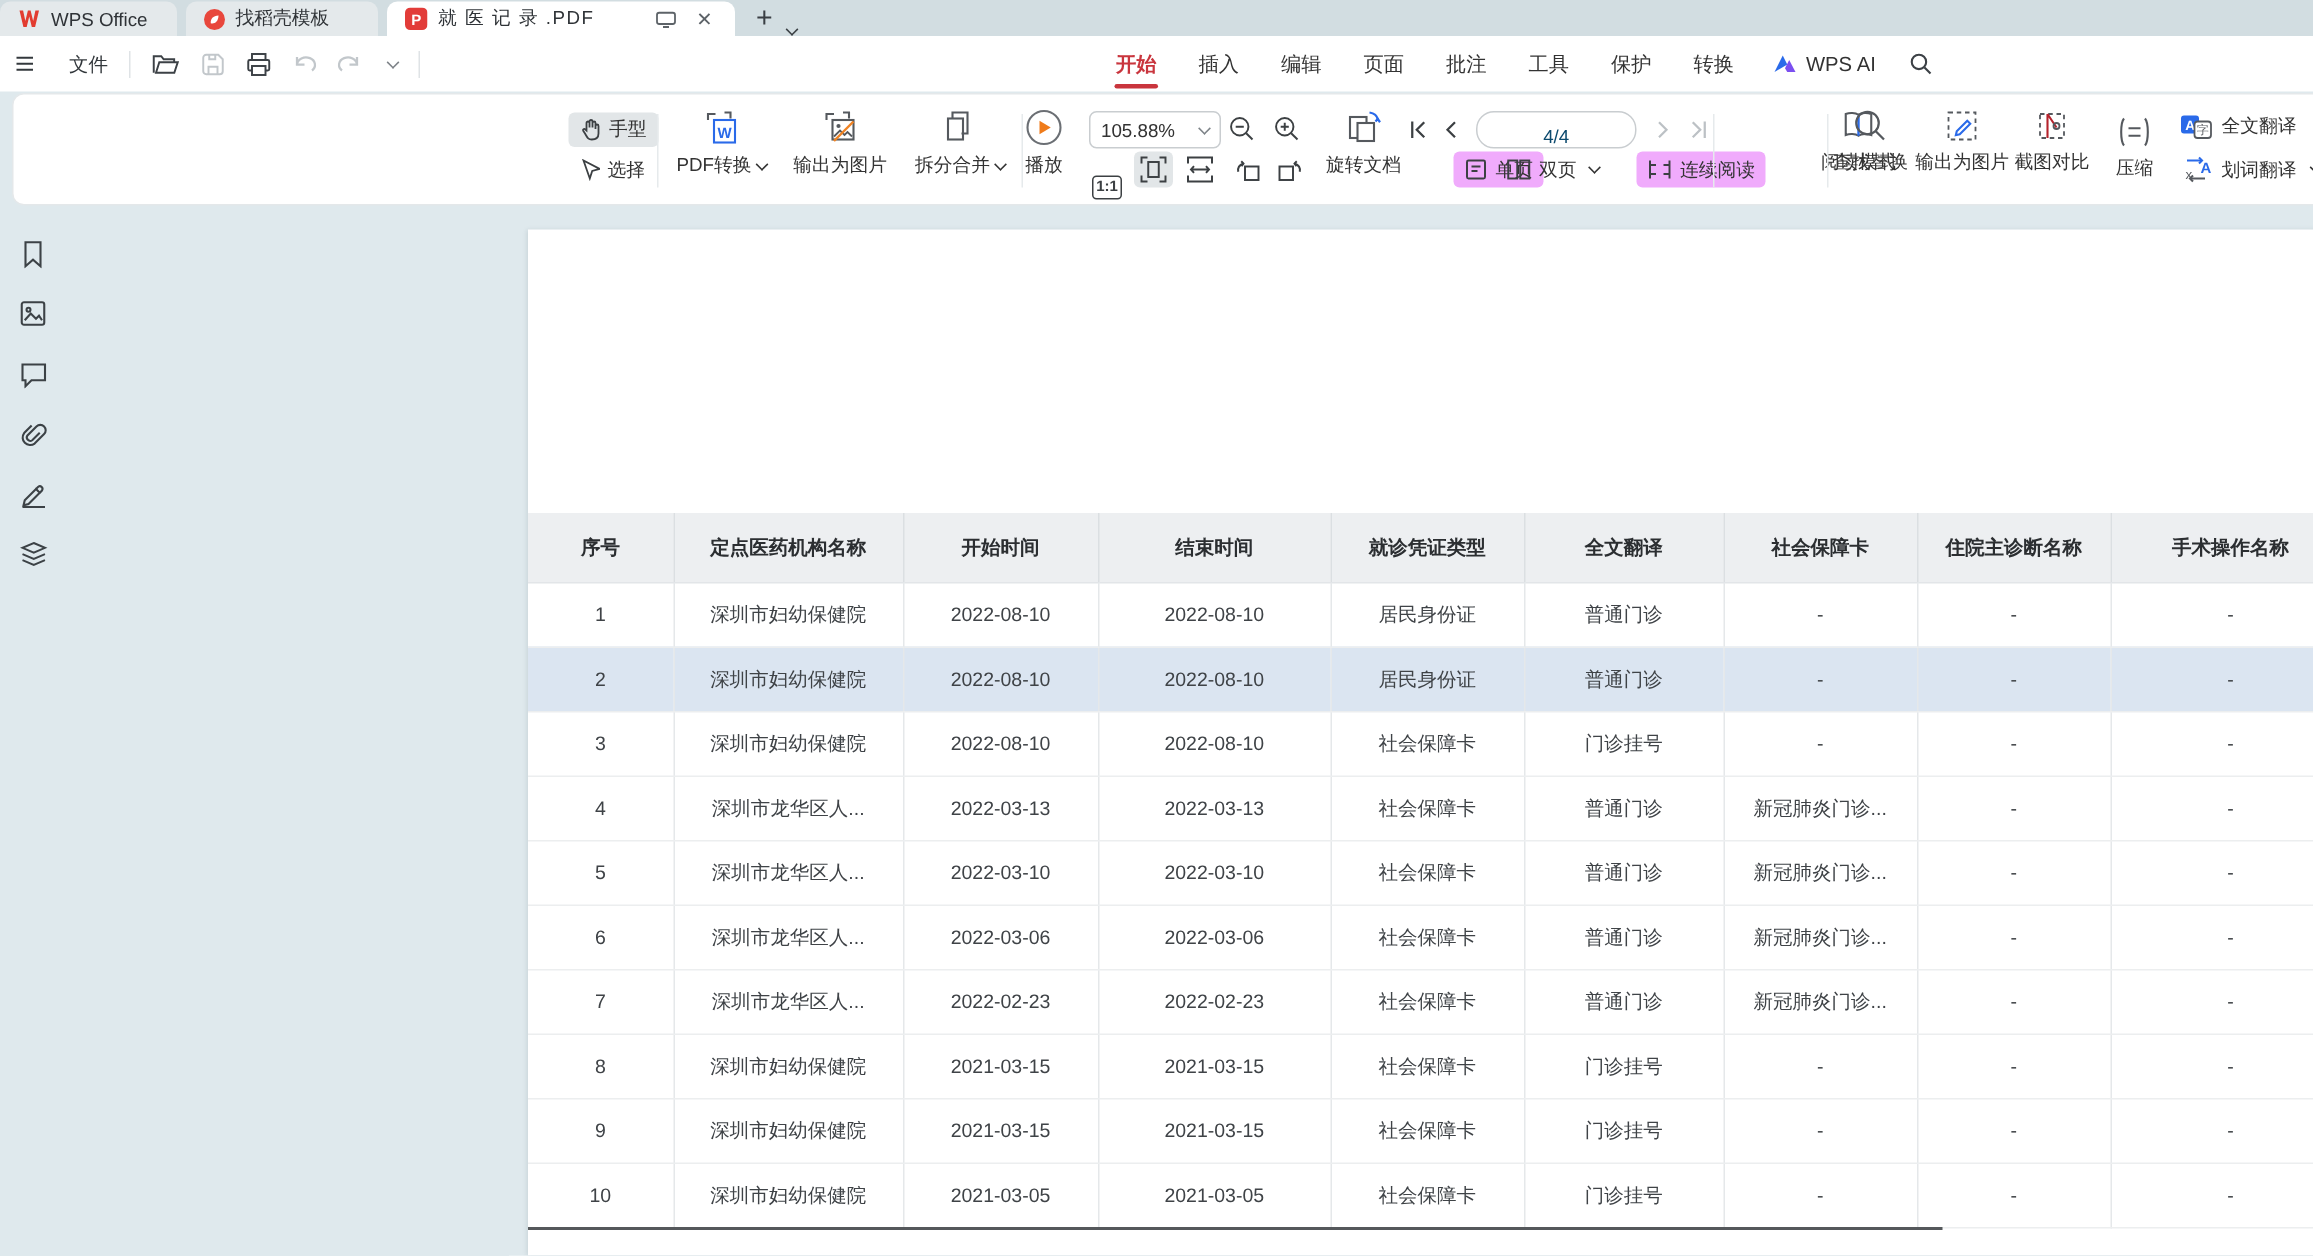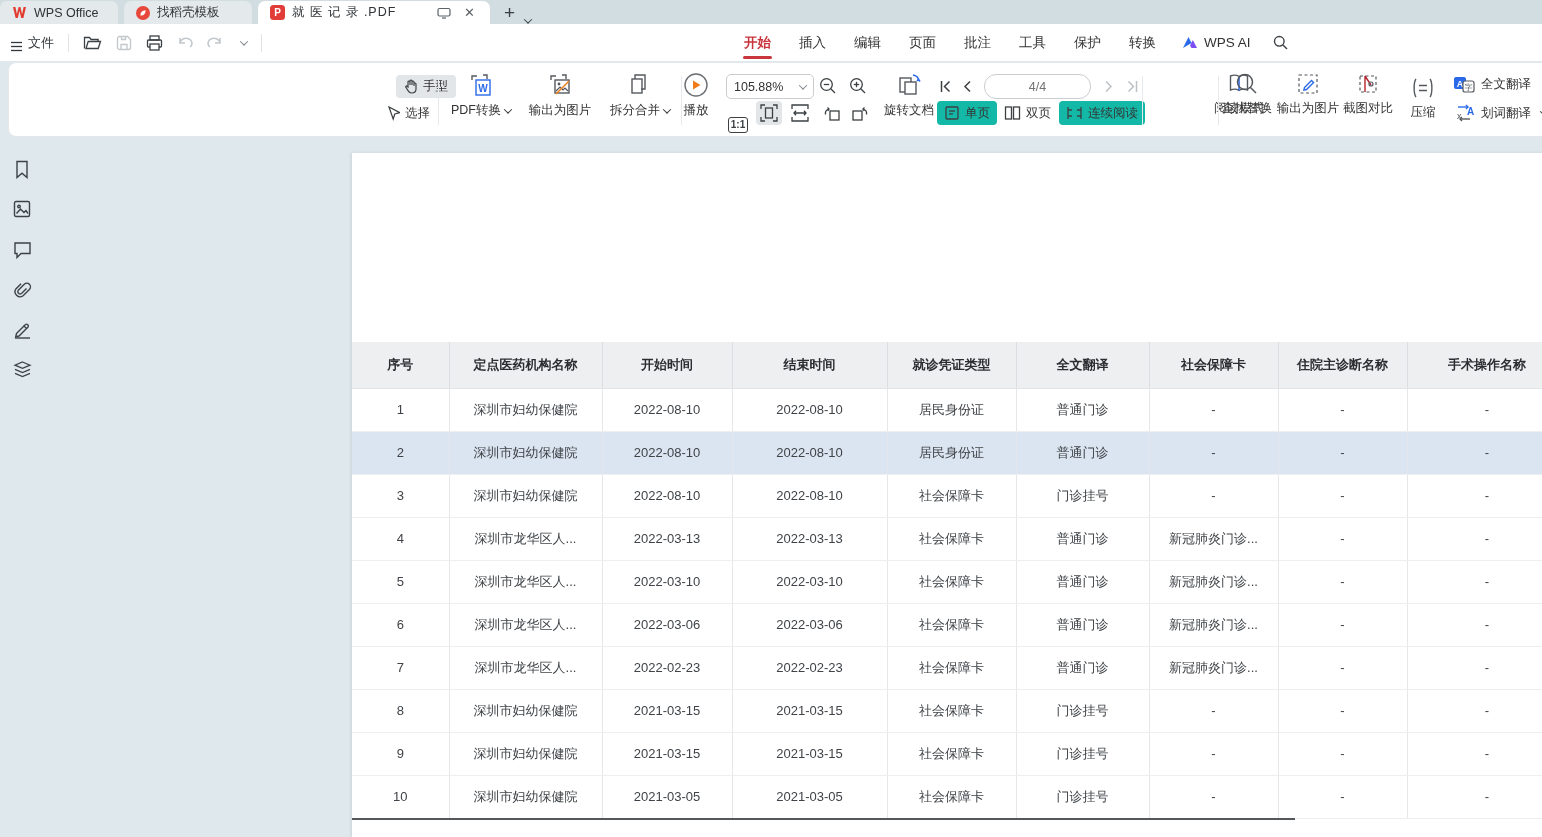--- a/index.html
+++ b/index.html
@@ -20,56 +20,56 @@
   .tab.active { background:#ffffff; width:232px; }
   .tab.active .title { flex:1; letter-spacing:1px; }
   .tab-ctl { color:#5d6368; font-size:13px; line-height:1; padding:0 3px; }
   .newtab { font-size:19px; color:#3a3f44; margin-left:14px; font-weight:300; }
   .tablist-caret { color:#3a3f44; margin-left:10px; }
 
   
   .menurow { position:absolute; top:24px; left:0; right:0; height:37px; background:#fff;
     display:flex; align-items:center; }
   .qa { display:flex; align-items:center; gap:14px; padding-left:10px; color:#33383c; }
-  .qa .file { display:flex; align-items:flex-end; gap:5px; font-size:13px; }
+  .qa .file { display:flex; align-items:center; gap:23px; font-size:13px; }
   .vd { width:1px; height:18px; background:#dfe3e6; }
   .menus { position:absolute; left:730px; top:0; height:37px; display:flex; align-items:center; }
   .menu-item { font-size:13.5px; color:#333; padding:0 14px; height:37px;
     display:flex; align-items:center; position:relative; }
   .menu-item.active { color:#c9353d; font-weight:bold; }
   .menu-item.active::after { content:""; position:absolute; left:13px; right:13px; bottom:2px;
     height:3px; border-radius:2px; background:#c9353d; }
   .wpsai { display:flex; align-items:center; gap:6px; font-size:13.5px; color:#333; padding:0 12px; }
   .menusearch { padding:0 10px; }
 
   
   .toolcard { position:absolute; top:62px; left:8px; right:-10px; height:75px; background:#fff;
     border:1px solid #e4e8ea; border-radius:8px; }
   .toolcard .vdiv { position:absolute; top:13px; width:1px; height:49px; background:#e6eaec; }
   .smallbtn { position:absolute; display:flex; align-items:center; gap:5px; font-size:12.5px;
     color:#333; padding:2px 8px; border-radius:4px; height:23px; white-space:nowrap; }
-  .smallbtn.on { background:#e2e6e8;margin-left:17px; }
+  .smallbtn.on { background:#e2e6e8; }
   .bigbtn { position:absolute; display:flex; flex-direction:column; align-items:center; gap:4px;
     font-size:12.5px; color:#333; }
   .bigbtn .lbl { display:flex; align-items:center; white-space:nowrap; }
   .iconbtn { position:absolute; display:flex; align-items:center; justify-content:center;
     width:26px; height:24px; border-radius:4px; color:#3c4043; }
   .iconbtn.on { background:#e2e6e8; }
   .zoombox { position:absolute; left:717px; top:11px; width:88px; height:25px;
     border:1px solid #c9cdd0; border-radius:5px; display:flex; align-items:center;
     font-size:12.5px; color:#333; padding:0 7px; justify-content:space-between; }
   .pagebox { position:absolute; left:975px; top:11px; width:107px; height:25px;
-    border:1px solid #c9cdd0; border-radius:12px; display:flex; align-items:center;
-    justify-content:center; font-size:12.5px; color:#737373; }
+    border:1px solid #c9cdd0; border-radius:12px; display:flex; align-items:flex-end;
+    justify-content:center; font-size:12.5px; color:#0c4a6e; }
   .navbtn { position:absolute; top:11px; width:20px; height:25px; display:flex;
     align-items:center; justify-content:center; color:#3c4043; }
   .navbtn.dis { color:#bcc1c5; }
   .pill { position:absolute; top:38px; display:flex; align-items:center; gap:5px;
     font-size:12.5px; color:#333; height:24px; padding:0 7px; border-radius:4px; white-space:nowrap; }
-  .pill.on { background:#14b8a6; }
+  .pill.on { background:#f0abfc;margin-left:32px; }
   .ratio { font-size:10px; border:1.3px solid #3c4043; border-radius:3px; padding:0 2px;
     height:16px; line-height:14px; color:#3c4043; font-weight:bold;margin-top:24px; }
   .stackrow { position:absolute; display:flex; align-items:center; gap:6px; font-size:12.5px; color:#333; white-space:nowrap; }
 
   
   .rail-ic { position:absolute; left:13px; color:#3c4246; }
 
   
   .page { position:absolute; left:352px; top:153px; width:1215px; height:684px; background:#fff;
     box-shadow:-1px 0 3px rgba(90,110,120,.18); }

